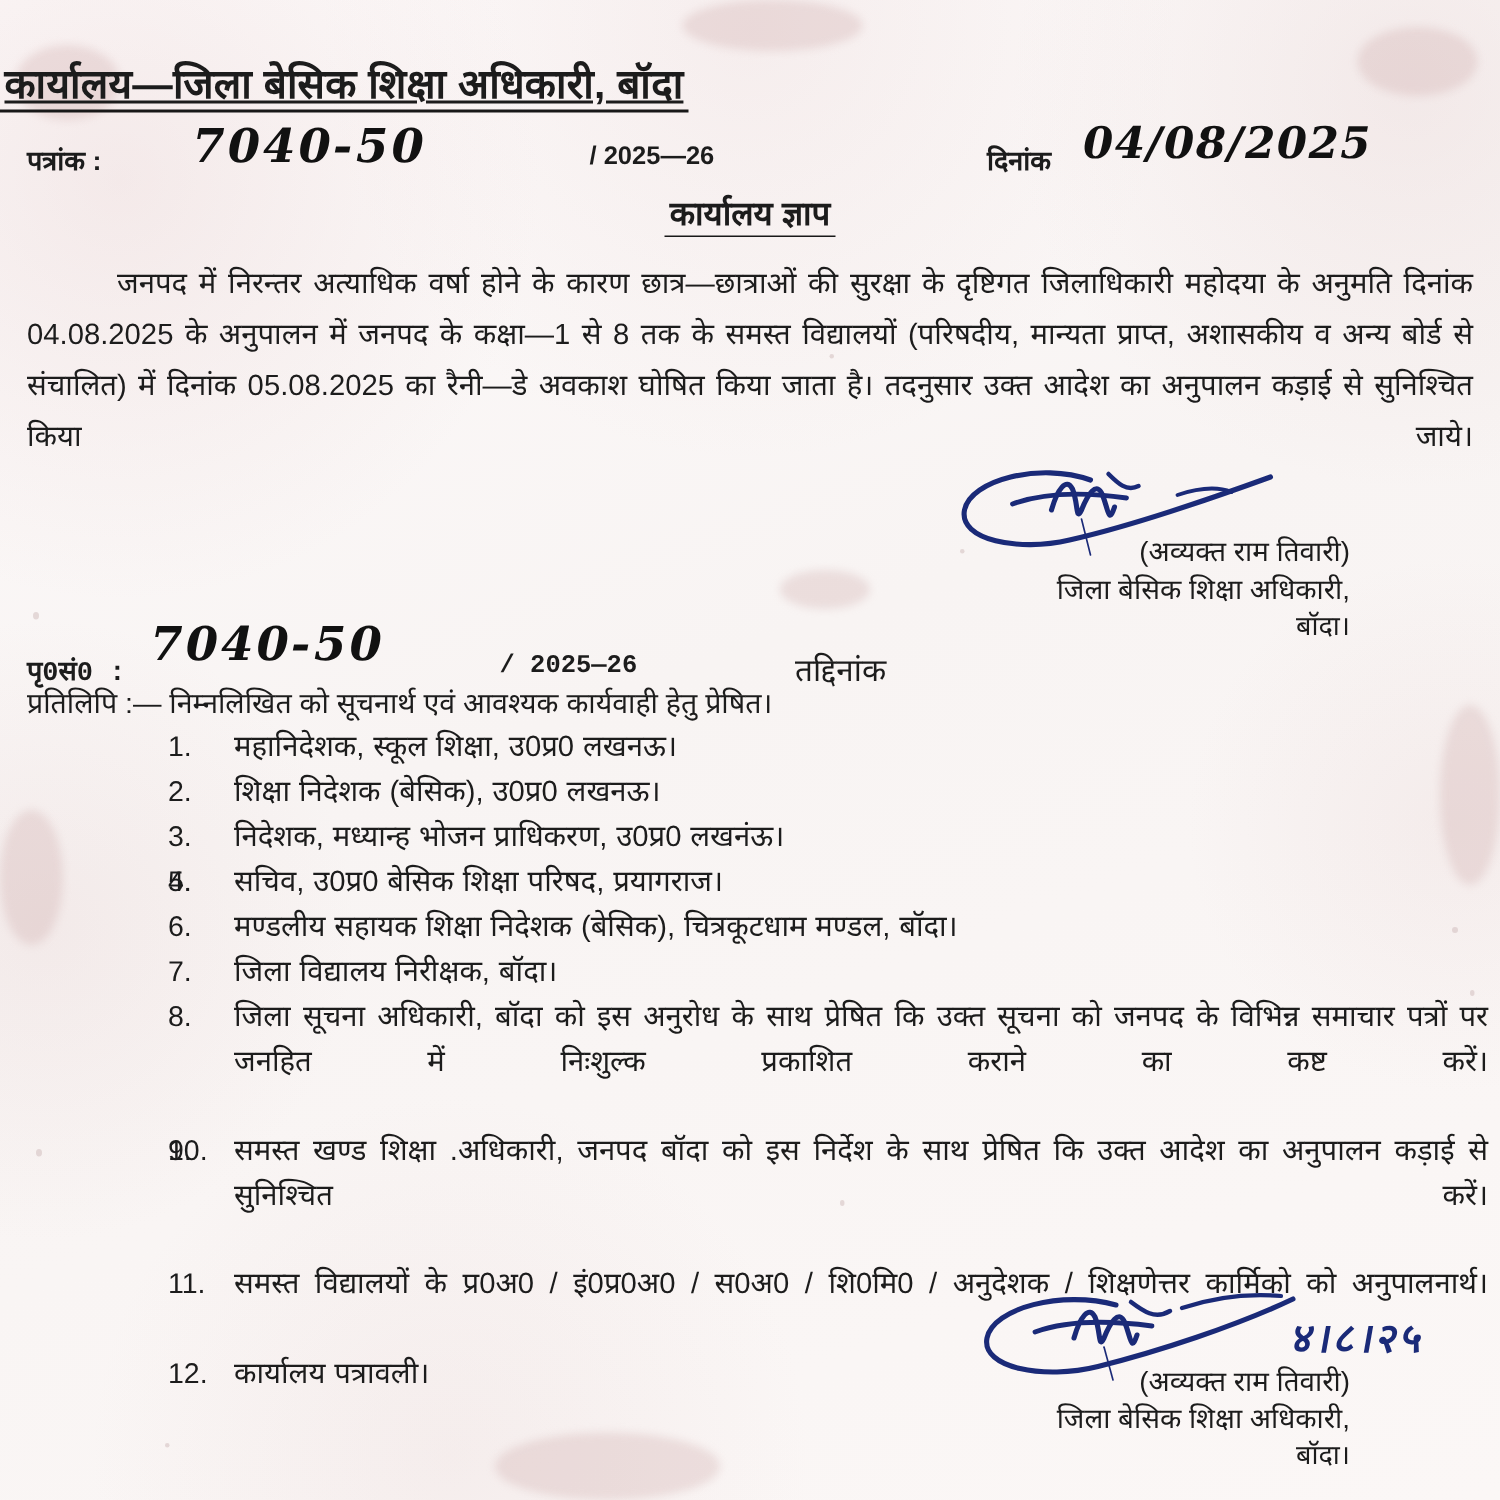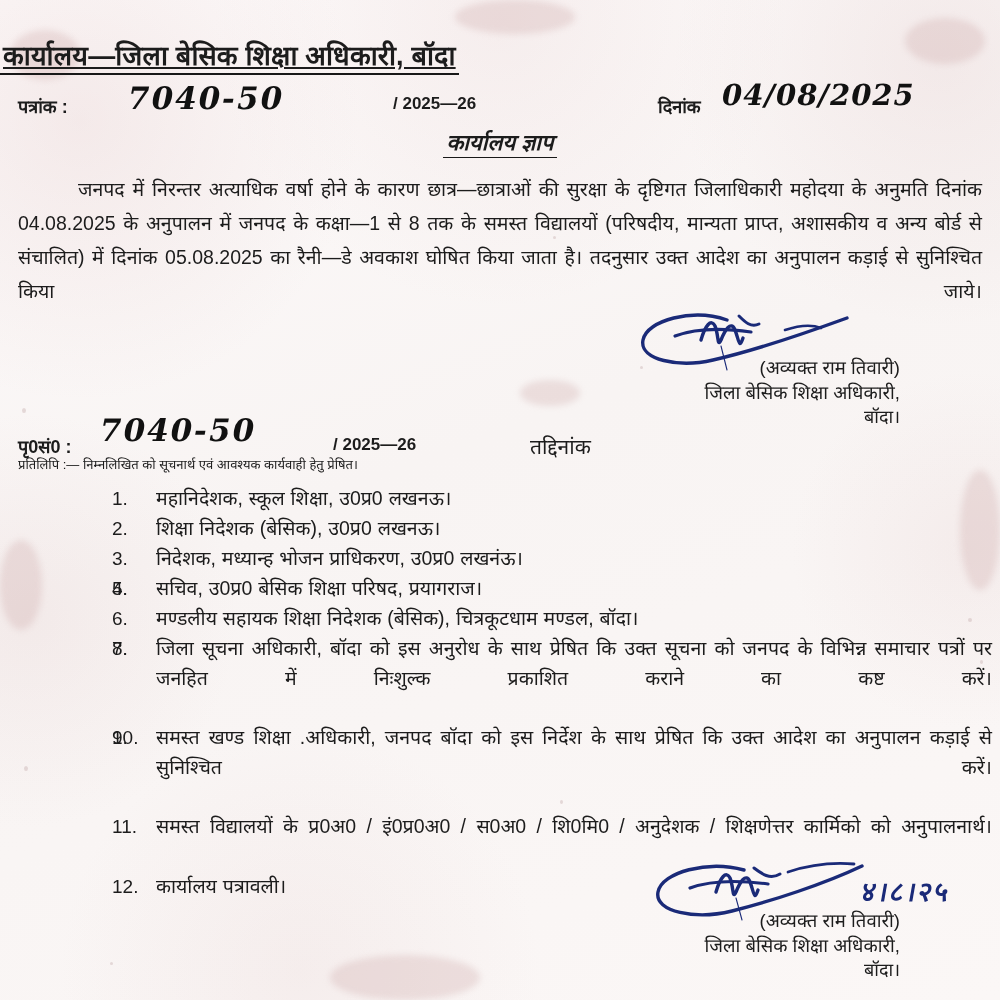--- a/index.html
+++ b/index.html
@@ -68,21 +68,20 @@
   .memo-title {
     position: absolute;
     top: 126px; left: 0; width: 100%;
     text-align: center;
     font-size: 22px;
     font-weight: bold;
   }
   .memo-title span {
     border-bottom: 1.8px solid #181818;
     padding: 0 3px 2px 3px;
-    font-style: italic;
   }
 
   
   .ref-row {
     position: absolute;
     top: 84px; left: 18px; right: 18px;
     height: 36px;
   }
   .lbl {
     position: absolute;
@@ -148,30 +147,31 @@
 
   .sig-ink { position: absolute; pointer-events: none; }
   .sig-ink-top    { left: 635px; top: 306px; }
   .sig-ink-bottom { left: 648px; top: 858px; }
 
   
   .ref2-row {
     position: absolute;
     top: 428px; left: 18px; right: 18px;
     height: 34px;
+    font-family: Liberation Mono, monospace;
   }
   .ref2-label { left: 0;    top: 6px; }
   .ref2-year  { left: 315px; top: 7px; font-size: 17px; font-weight: bold; }
   .ref2-tad   { left: 512px; top: 4px; font-size: 21px; font-weight: normal; }
   .hw-prisan  { left: 100px; top: 412px; font-size: 31px; }
 
   .copy-line {
     position: absolute;
     top: 455px; left: 18px;
-    font-size: 13px;
+    font-size: 19px;
     white-space: nowrap;
   }
 
   
   .dist-list {
     position: absolute;
     top: 484px; left: 112px;
     width: 880px;
     font-size: 19.5px;
     line-height: 29.5px;
@@ -261,21 +261,21 @@
 
   <div class="copy-line">प्रतिलिपि :— निम्नलिखित को सूचनार्थ एवं आवश्यक कार्यवाही हेतु प्रेषित।</div>
 
   <div class="dist-list" id="dist-list">
       <div class="dl-item"><span class="dl-num">1.</span><span class="dl-text">महानिदेशक, स्कूल शिक्षा, उ0प्र0 लखनऊ।</span></div>
       <div class="dl-item"><span class="dl-num">2.</span><span class="dl-text">शिक्षा निदेशक (बेसिक), उ0प्र0 लखनऊ।</span></div>
       <div class="dl-item"><span class="dl-num">3.</span><span class="dl-text">निदेशक, मध्यान्ह भोजन प्राधिकरण, उ0प्र0 लखनंऊ।</span></div>
       <div class="dl-item"><span class="dl-num">4.</span></div>
       <div class="dl-item"><span class="dl-num">5.</span><span class="dl-text">सचिव, उ0प्र0 बेसिक शिक्षा परिषद, प्रयागराज।</span></div>
       <div class="dl-item"><span class="dl-num">6.</span><span class="dl-text">मण्डलीय सहायक शिक्षा निदेशक (बेसिक), चित्रकूटधाम मण्डल, बॉदा।</span></div>
-      <div class="dl-item"><span class="dl-num">7.</span></div>
+      <div class="dl-item"><span class="dl-num">7.</span><span class="dl-text">जिला विद्यालय निरीक्षक, बॉदा।</span></div>
       <div class="dl-item twoline"><span class="dl-num">8.</span><span class="dl-text">जिला सूचना अधिकारी, बॉदा को इस अनुरोध के साथ प्रेषित कि उक्त सूचना को जनपद के विभिन्न समाचार पत्रों पर जनहित में निःशुल्क प्रकाशित कराने का कष्ट करें।</span></div>
       <div class="dl-item"><span class="dl-num">9.</span></div>
       <div class="dl-item twoline"><span class="dl-num">10.</span><span class="dl-text">समस्त खण्ड शिक्षा .अधिकारी, जनपद बॉदा को इस निर्देश के साथ प्रेषित कि उक्त आदेश का अनुपालन कड़ाई से सुनिश्चित करें।</span></div>
       <div class="dl-item twoline"><span class="dl-num">11.</span><span class="dl-text">समस्त विद्यालयों के प्र0अ0 / इं0प्र0अ0 / स0अ0 / शि0मि0 / अनुदेशक / शिक्षणेत्तर कार्मिको को अनुपालनार्थ।</span></div>
       <div class="dl-item"><span class="dl-num">12.</span><span class="dl-text">कार्यालय पत्रावली।</span></div>
     </div>
 
   <svg class="sig-ink sig-ink-bottom" width="250" height="70" viewBox="0 0 250 70" fill="none">
     <path d="M96 12 C60 2, 14 14, 10 34 C6 54, 48 62, 84 53 C124 43, 176 26, 214 8" stroke="#1a2a78" stroke-width="3.4" stroke-linecap="round" fill="none"></path>
     <path d="M42 30 C64 22, 90 22, 120 26" stroke="#1a2a78" stroke-width="3.2" stroke-linecap="round" fill="none"></path>

